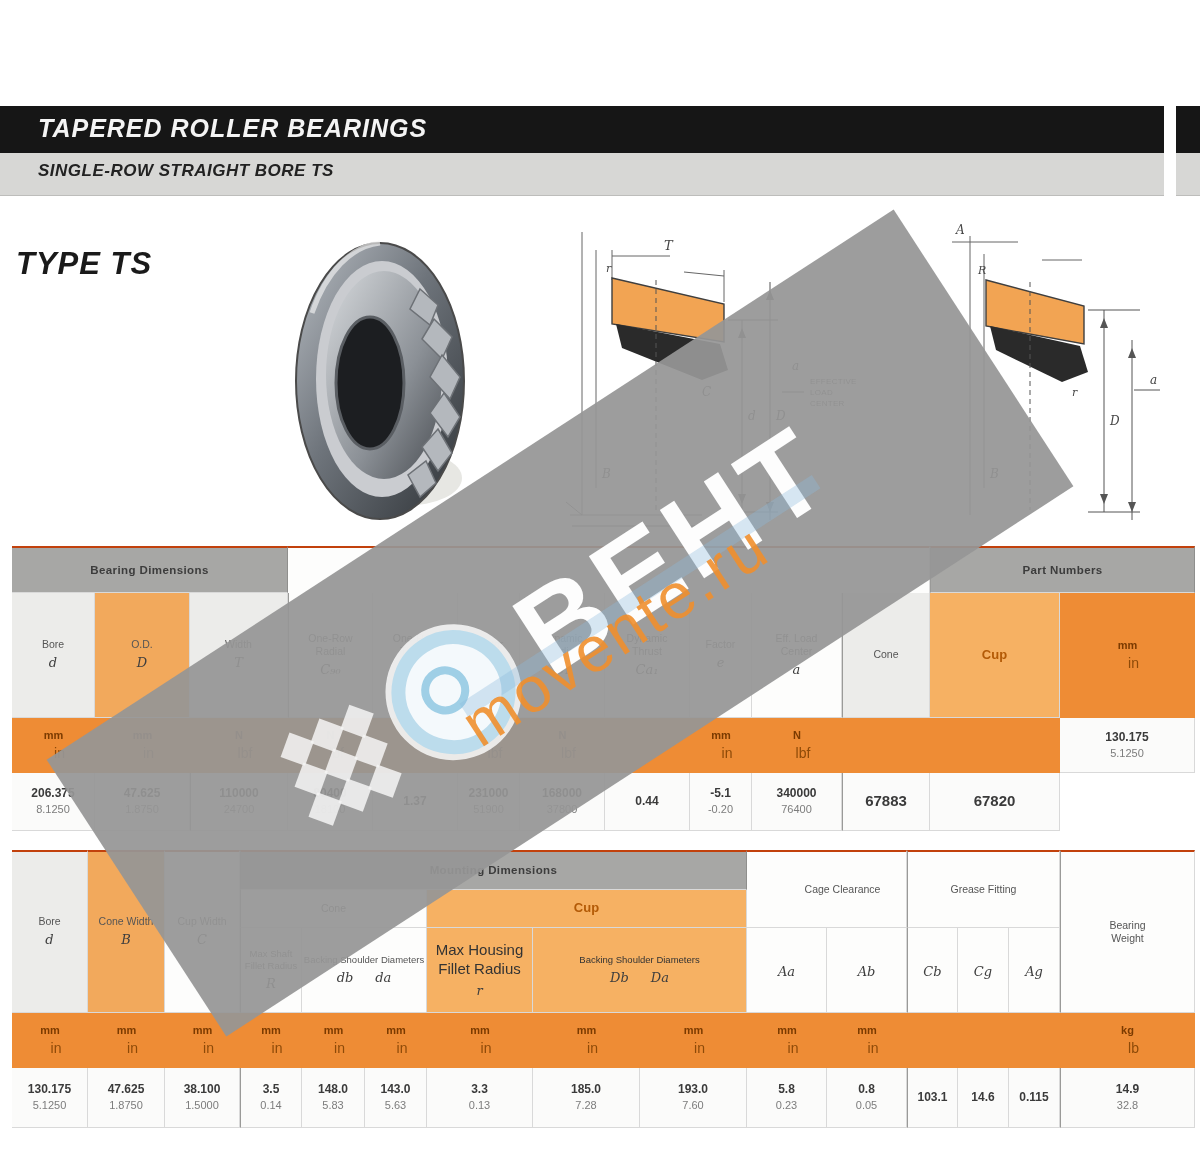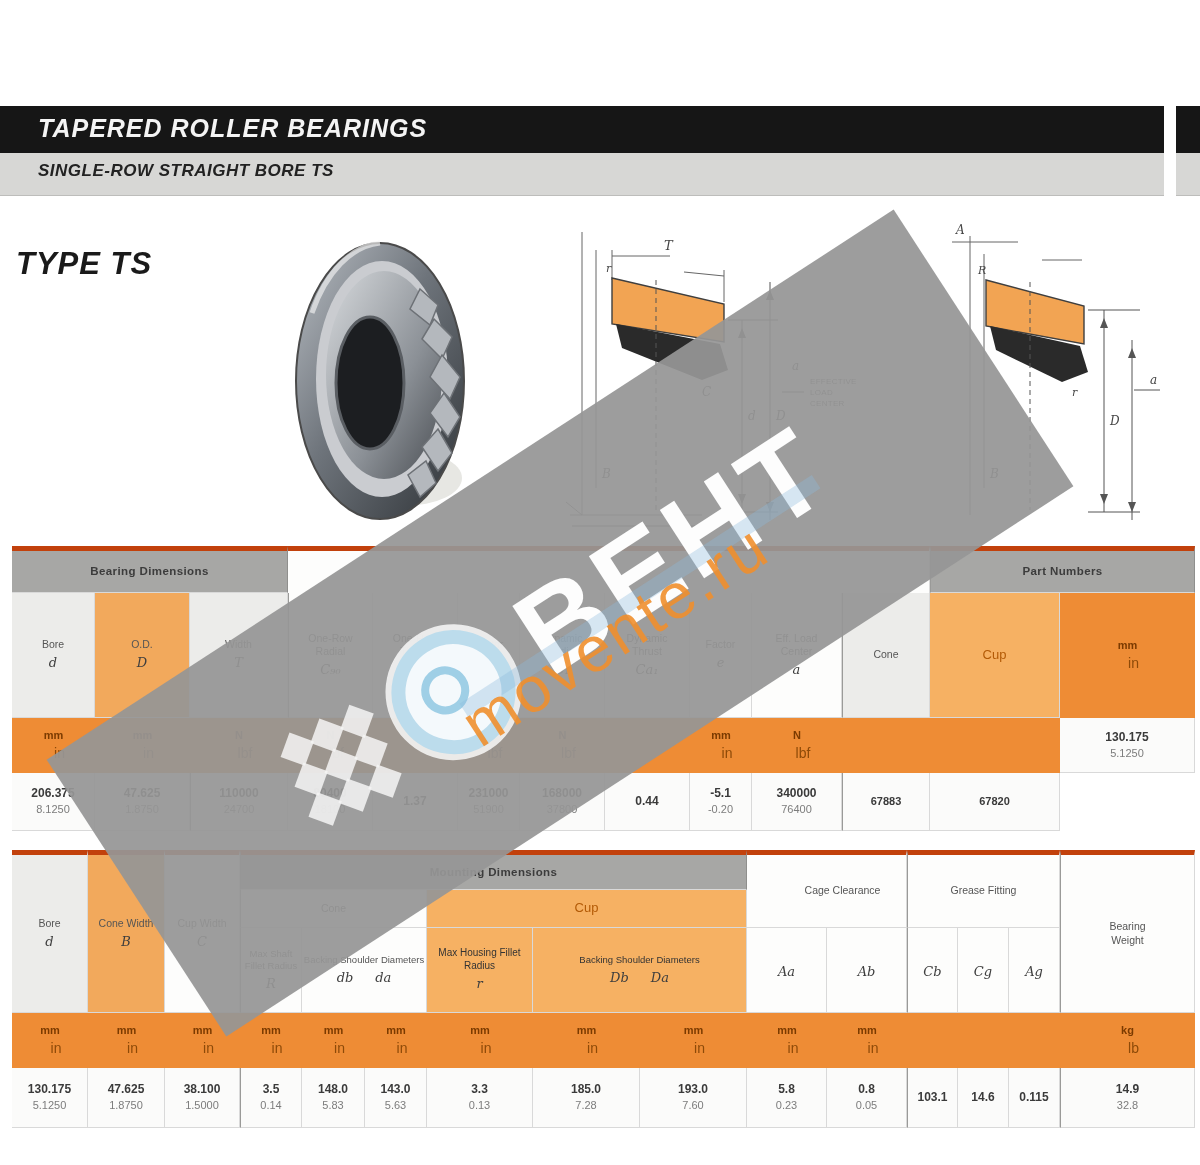--- a/index.html
+++ b/index.html
@@ -40,31 +40,31 @@
   
   .tbl{position:absolute;display:grid;z-index:2;font-size:10.5px;}
   .cell{border-right:1px solid #d9d9d9;border-bottom:1px solid #d9d9d9;display:flex;flex-direction:column;
         align-items:center;justify-content:center;text-align:center;background:#fbfbfa;line-height:1.25;}
   .grp{background:#a7a7a5;color:#3c3c3c;font-weight:bold;font-size:11.5px;letter-spacing:.4px;
        border-right:1px solid #8f8f8d;}
   .hcell{background:#ececea;color:#555;}
   .hwhite{background:#fdfdfc;color:#555;}
   .orangecol{background:#f2a95c;}
   .cupcol{background:#f6b163;}
-  .cupword{color:#b35a06;font-weight:normal;font-size:13px;}
+  .cupword{color:#b35a06;font-weight:bold;font-size:13px;}
   .sym{font-family:"DejaVu Serif",serif;font-style:italic;font-size:13px;color:#3e3e3e;margin-top:4px;}
   .sympair{display:flex;gap:22px;}
   .units{background:#ee8c35;border-right:none;border-bottom:none;}
   .u1{font-weight:bold;font-size:11px;color:#7a3a00;}
   .u2{font-size:14px;color:#8d4a08;margin-top:2px;padding-left:12px;}
   .v1{font-weight:bold;font-size:12px;color:#3a3a3a;}
   .v2{font-size:11px;color:#7c7c7c;margin-top:2px;}
-  .part{font-weight:bold;font-size:11px;color:#3a3a3a;}
+  .part{font-weight:bold;font-size:15px;color:#3a3a3a;}
   .secL{border-left:1px solid #9a9a98;}
-  .topline{border-top:5px solid #c2410c;}
+  .topline{border-top:2px solid #c2410c;}
 </style>
 </head>
 <body>
 
 <div class="canvas">
 
   <div class="bar-black"></div>
   <div class="bar-grey"></div>
   <div class="bar-title">TAPERED ROLLER BEARINGS</div>
   <div class="bar-sub">SINGLE-ROW STRAIGHT BORE  TS</div>
@@ -394,21 +394,21 @@
       <span class="sym">R</span>
       </div>
     <div class="cell hwhite" style="grid-column:5/7;">
       <span style="font-size:9.5px">Backing Shoulder Diameters</span>
       <span class="sympair">
           <span class="sym">db</span>
       <span class="sym">da</span>
         </span>
       </div>
     <div class="cell cupcol">
-      <span style="font-size:10px">Max Housing Fillet Radius</span>
+      <span style="font-size:15px">Max Housing Fillet Radius</span>
       <span class="sym">r</span>
       </div>
     <div class="cell cupcol" style="grid-column:8/10;">
       <span style="font-size:9.5px">Backing Shoulder Diameters</span>
       <span class="sympair">
           <span class="sym">Db</span>
       <span class="sym">Da</span>
         </span>
       </div>
     <div class="cell hwhite">

